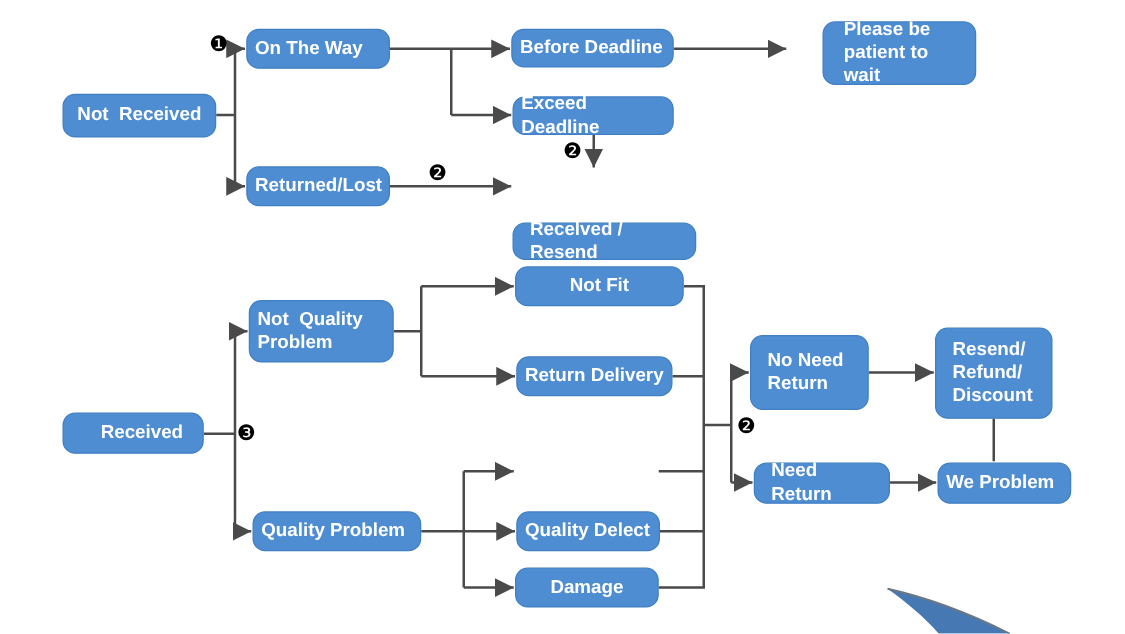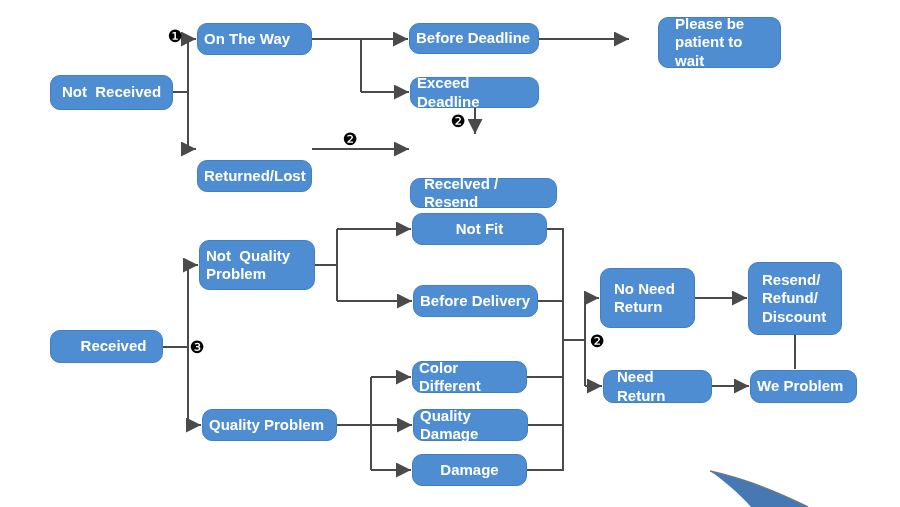--- a/index.html
+++ b/index.html
@@ -65,33 +65,32 @@
     </g>
 
     <g>
       <path d="M710,471 C742,478 776,491 808,507 L751,507 C740,494 723,480 710,471 Z" fill="#4678b4"></path>
       <path d="M710,471 C742,478 776,491 808,507" stroke="#6a7883" stroke-width="1.5" fill="none"></path>
     </g>
   </svg>
 
   <div class="node c" style="left:50px;top:75px;width:123px;height:35px;">Not  Received</div>
   <div class="node" style="left:197px;top:23px;width:115px;height:32px;">On The Way</div>
-  <div class="node" style="left:197px;top:133px;width:115px;height:32px;margin-top:27px;">Returned/Lost</div>
+  <div class="node" style="left:197px;top:133px;width:115px;height:32px;">Returned/Lost</div>
   <div class="node" style="left:409px;top:23px;width:130px;height:31px;">Before Deadline</div>
   <div class="node" style="left:410px;top:77px;width:129px;height:31px;">Exceed Deadline</div>
   <div class="node pw" style="left:630px;top:17px;width:123px;height:51px;margin-left:28px;">Please be patient to wait</div>
   <div class="node pl" style="left:410px;top:135px;width:147px;height:30px;margin-top:43px;">Recelved / Resend</div>
 
   <div class="node c" style="left:50px;top:330px;width:113px;height:33px;padding-left:20px;">Received</div>
   <div class="node" style="left:199px;top:240px;width:116px;height:50px;">Not  Quality Problem</div>
   <div class="node" style="left:202px;top:409px;width:135px;height:32px;">Quality Problem</div>
   <div class="node c" style="left:412px;top:213px;width:135px;height:32px;">Not Fit</div>
-  <div class="node" style="left:413px;top:285px;width:125px;height:32px;">Before Delivery</div>
-  <div class="node" style="left:412px;top:361px;width:115px;height:32px;">Color Different</div>
-  <div class="node" style="left:413px;top:409px;width:115px;height:32px;">Quality Damage</div>
+  <div class="node" style="left:413px;top:285px;width:125px;height:32px;">Return Delivery</div>
+  <div class="node" style="left:413px;top:409px;width:115px;height:32px;">Quality Delect</div>
   <div class="node c" style="left:412px;top:454px;width:115px;height:32px;">Damage</div>
   <div class="node pl" style="left:600px;top:268px;width:95px;height:60px;">No Need Return</div>
   <div class="node pl" style="left:603px;top:370px;width:109px;height:33px;">Need Return</div>
   <div class="node pl" style="left:748px;top:262px;width:94px;height:73px;">Resend/ Refund/ Discount</div>
   <div class="node" style="left:750px;top:370px;width:107px;height:33px;">We Problem</div>
 
   <span class="marker" style="left:166px;top:27px;">❶</span>
   <span class="marker" style="left:341px;top:130px;">❷</span>
   <span class="marker" style="left:449px;top:112px;">❷</span>
   <span class="marker" style="left:188px;top:338px;">❸</span>

